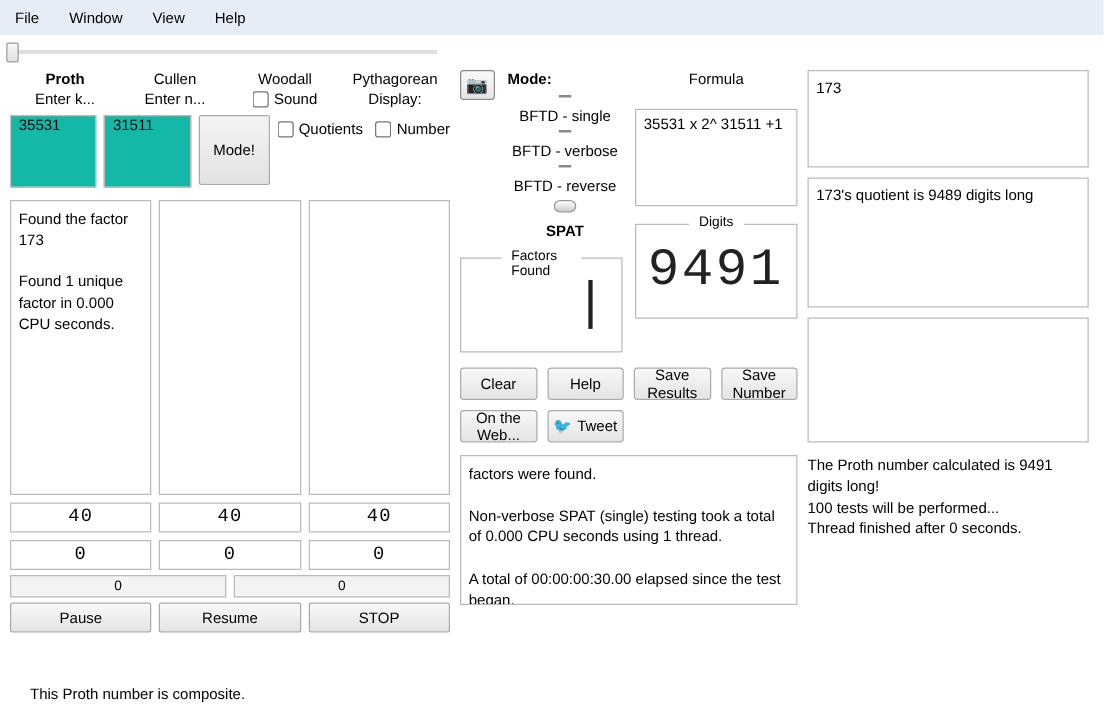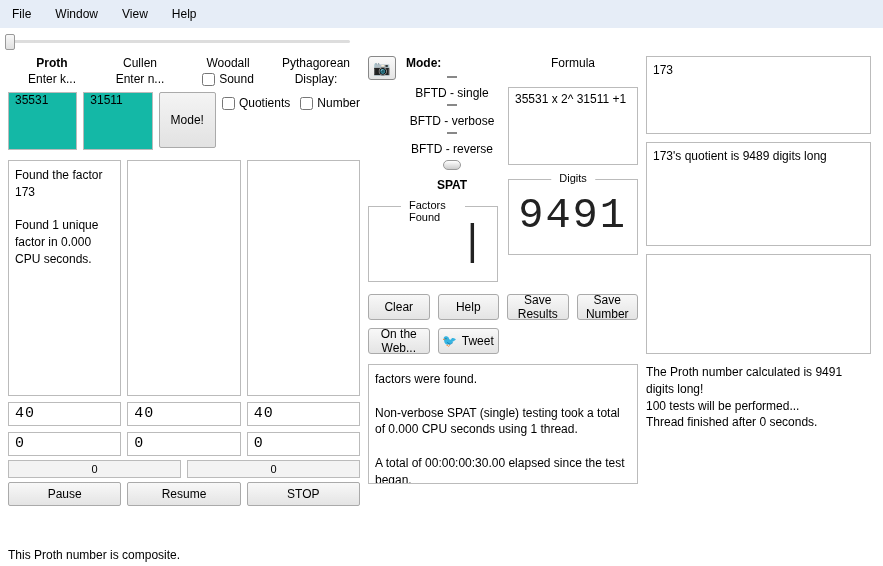--- a/index.html
+++ b/index.html
@@ -17,21 +17,21 @@
 .subheaders > div { flex: 1; }
 .input-row { display: flex; gap: 6px; margin-top: 6px; align-items: flex-start; }
 .textinput { border: 1px solid #bbb; height: 58px; padding: 0 6px; background: #14b8a6; }
 .testbtn { flex: 1; height: 56px; background: linear-gradient(#f4f4f4,#e2e2e2); border: 1px solid #aaa; border-radius: 2px; cursor: pointer; }
 .checkcol { flex: 1; display: flex; flex-direction: row; gap: 10px; padding-top: 4px; }
 .checkrow { display: flex; align-items: center; gap: 4px; }
 .checkrow input { width: 13px; height: 13px; }
 .log-row { display: flex; gap: 6px; margin-top: 10px; }
 .log-box { border: 1px solid #bbb; height: 236px; padding: 6px; background: #fff; flex: 1; overflow: hidden; line-height: 1.4; }
 .lcd-row { display: flex; gap: 6px; margin-top: 6px; }
-.lcd { flex: 1; border: 1px solid #bbb; height: 24px; background: #fff; text-align: left; padding: 2px 6px; font-family: "Courier New", monospace; font-size: 15px; letter-spacing: 1px; }
+.lcd { flex: 1; border: 1px solid #bbb; height: 24px; background: #fff; text-align: center; padding: 2px 6px; font-family: "Courier New", monospace; font-size: 15px; letter-spacing: 1px; }
 .progress-row { display: flex; gap: 6px; margin-top: 4px; }
 .progress { flex: 1; border: 1px solid #bbb; height: 18px; position: relative; background: #f3f3f3; }
 .progress-fill { position: absolute; inset: 0; background: linear-gradient(#4ce83a,#17c600); }
 .progress-text { position: absolute; inset: 0; display: flex; align-items: center; justify-content: center; font-size: 11px; }
 .btn-row { display: flex; gap: 6px; margin-top: 4px; }
 .btn { flex: 1; height: 24px; background: linear-gradient(#f8f8f8,#e4e4e4); border: 1px solid #aaa; border-radius: 2px; cursor: pointer; font-size: 12px; }
 .mid-col { width: 270px; }
 .mode-area { display: flex; gap: 10px; }
 .camera { width: 28px; height: 24px; border: 1px solid #888; border-radius: 3px; background: linear-gradient(#fafafa,#e4e4e4); display: flex; align-items: center; justify-content: center; font-size: 14px; }
 .mode-list { flex: 1; }
@@ -43,21 +43,21 @@
 .framed .title { position: absolute; top: -8px; left: 50%; transform: translateX(-50%); background: #fff; padding: 0 8px; font-size: 11px; }
 .display7 { height: 56px; text-align: right; font-family: "Courier New", monospace; font-size: 42px; letter-spacing: 2px; padding-right: 4px; overflow: hidden; color: #222; }
 .action-grid { display: grid; grid-template-columns: 1fr 1fr 1fr 1fr; gap: 8px; margin-top: 12px; }
 .wbtn { height: 26px; background: linear-gradient(#f8f8f8,#e4e4e4); border: 1px solid #aaa; border-radius: 3px; cursor: pointer; display: flex; align-items: center; justify-content: center; gap: 4px; }
 .twitter { color: #1da1f2; font-weight: bold; }
 .biglog { border: 1px solid #bbb; height: 120px; margin-top: 10px; padding: 6px; overflow-y: scroll; line-height: 1.4; white-space: pre-wrap; }
 .right-col { width: 225px; }
 .formula-frame { border: 1px solid #bbb; height: 78px; padding: 4px 6px; background: #fff; position: relative; }
 .rlabel { text-align: center; font-size: 12px; margin-bottom: 17px; }
 .right-box { border: 1px solid #bbb; padding: 6px; background: #fff; }
-.statusbar { position: absolute; bottom: 0; left: 0; right: 0; padding: 4px 8px; font-size: 12px; background: #fff; }
+.statusbar { position: absolute; bottom: 0; left: 0; right: 0; padding: 4px 24px; font-size: 12px; background: #fff; }
 .col-split { display: flex; gap: 10px; }
 </style>
 </head>
 <body>
 
 <div class="menubar">
   <span>File</span>
   <span>Window</span>
   <span>View</span>
   <span>Help</span>

